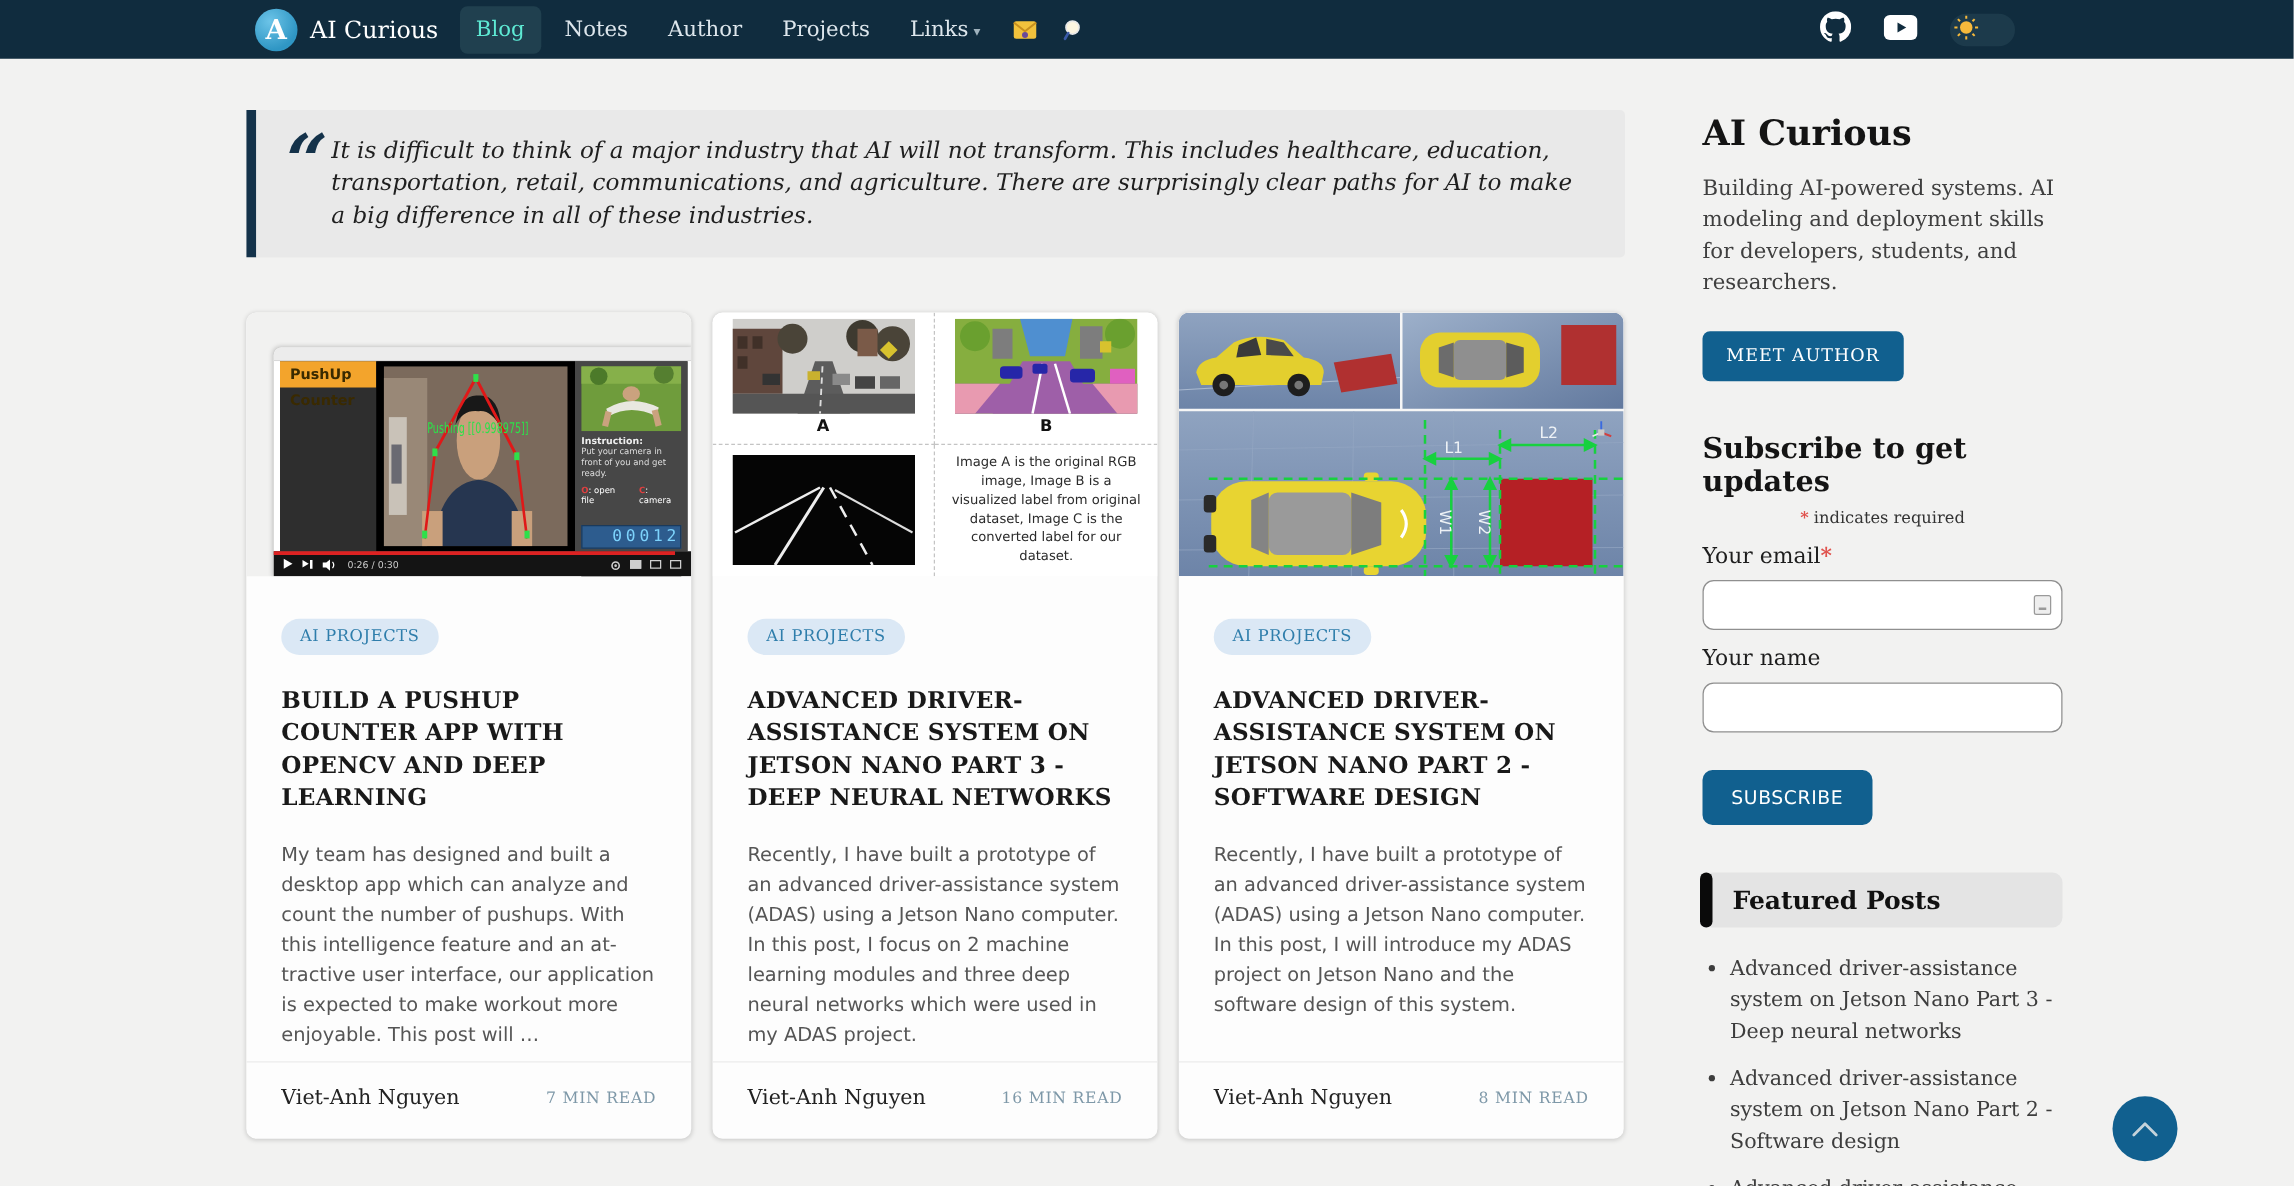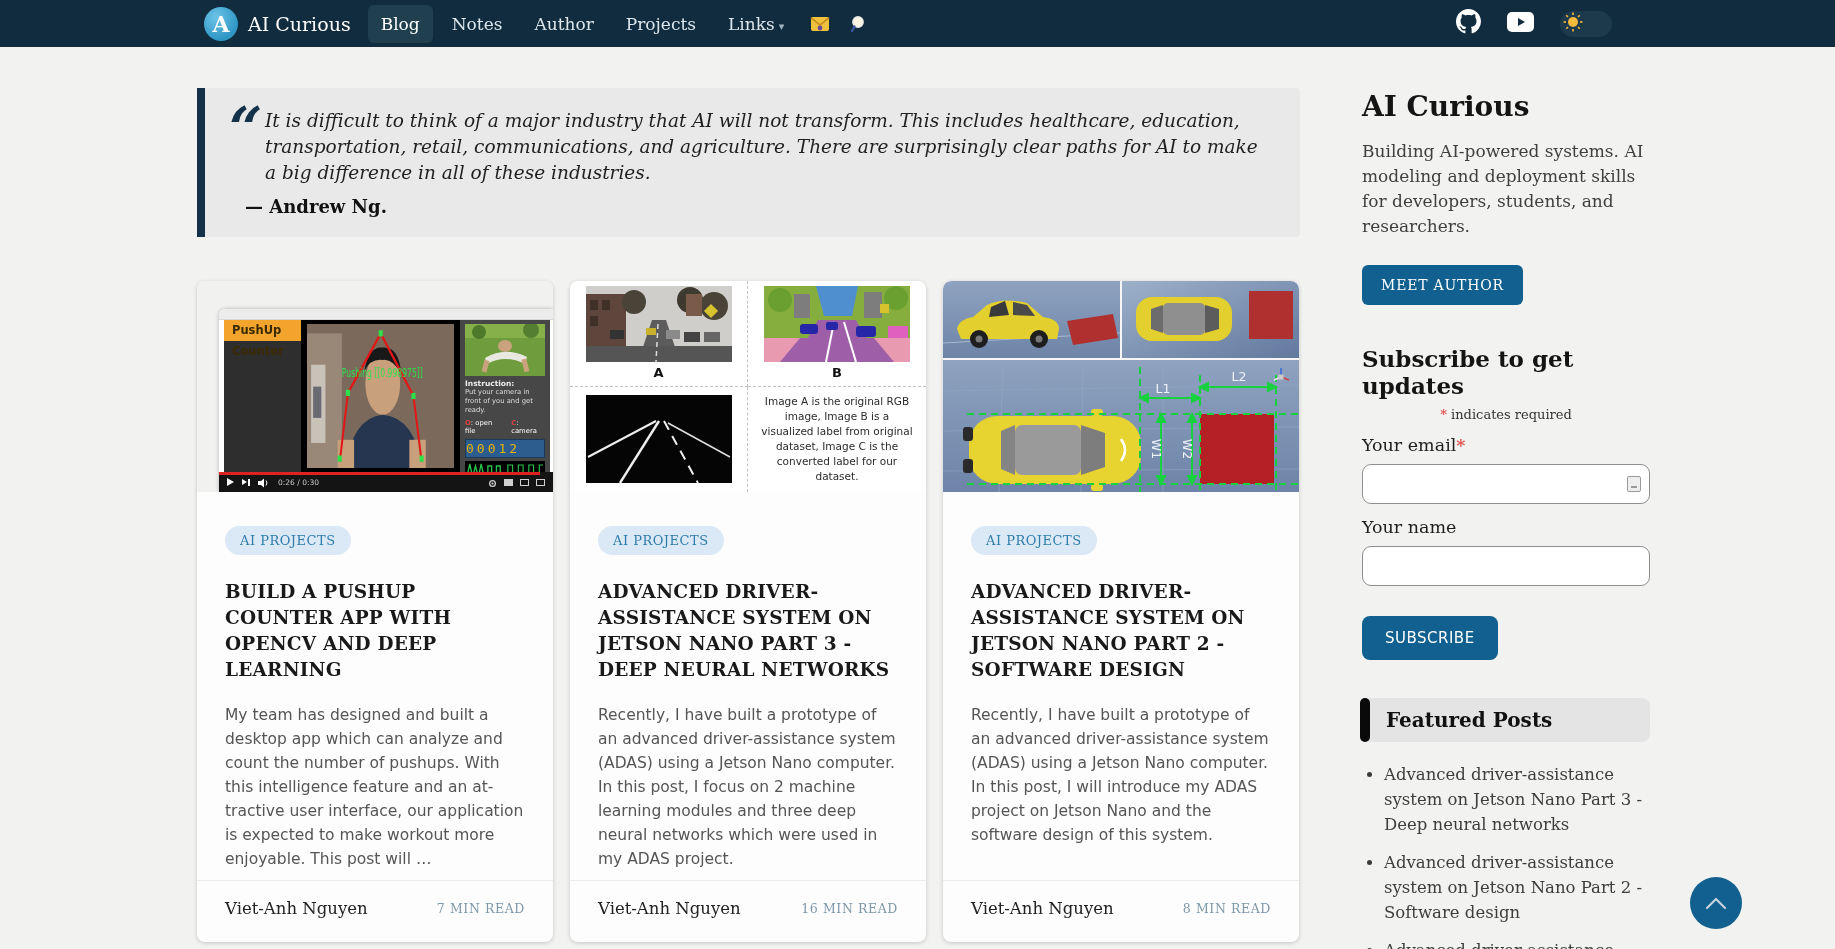--- a/index.html
+++ b/index.html
@@ -4,21 +4,21 @@
 <style>
   * { margin:0; padding:0; box-sizing:border-box; }
   html,body { width:1835px; height:949px; }
   body { font-family:"DejaVu Serif", serif; background:#f2f2f1; overflow:hidden; position:relative; }
 
   
   .navbar { height:47px; background:#102c3e; display:flex; align-items:center; padding:0 223px 0 204px; position:relative; z-index:5; }
   .logo { width:34px; height:34px; border-radius:50%; background:radial-gradient(circle at 35% 30%, #6cc4e8, #2f96c4 70%); color:#fff; font-weight:bold; font-size:22px; display:flex; align-items:center; justify-content:center; flex:0 0 auto; }
   .brand { color:#fff; font-size:19px; margin:0 14px 0 10px; text-decoration:none; }
   .nav-link { color:#dde6ec; font-size:17px; text-decoration:none; padding:9px 13px; border-radius:6px; margin:0 3px; white-space:nowrap; }
-  .nav-link.active { background:#20404f; color:#ffffff; }
+  .nav-link.active { background:#20404f; color:#5eead4; }
   .nav-caret { font-size:11px; color:#9fb2bd; margin-left:4px; }
   .nav-emoji { margin:0 10px; display:inline-flex; align-items:center; }
   .nav-right { margin-left:auto; display:flex; align-items:center; gap:26px; }
   .theme-toggle { width:52px; height:26px; border-radius:13px; background:#1c3a4b; display:flex; align-items:center; padding:0 3px; }
 
   
   .container { display:flex; padding-left:197px; }
   .main-col { width:1103px; }
   .side-col { width:288px; margin-left:62px; }
 
@@ -48,21 +48,21 @@
   .pw-left { flex:1 1 auto; display:flex; flex-direction:row; }
   .pw-titlebar { height:21px; background:#f3a42c; color:#3a2a00; font-weight:bold; font-size:11.5px; line-height:21px; padding-left:8px; font-family:"DejaVu Sans", sans-serif; }
   .pw-video { flex:1 1 auto; background:#000; padding:4px 6px; }
   .pw-video svg { width:100%; height:100%; }
   .pw-right { width:90px; flex:0 0 auto; background:#474747; padding:4px 5px; color:#eee; font-family:"DejaVu Sans", sans-serif; }
   .pw-photo svg { width:100%; height:52px; display:block; }
   .pw-instr-title { font-size:7.5px; font-weight:bold; margin-top:3px; }
   .pw-instr { font-size:6.8px; line-height:9px; color:#ddd; }
   .pw-keys { font-size:6.8px; margin-top:4px; color:#fff; display:flex; gap:8px; }
   .pw-keys b { color:#e04040; }
-  .pw-counter { margin-top:4px; background:#2d5c8e; border:1px solid #1a3a5c; height:19px; text-align:left; font-family:"DejaVu Sans Mono", monospace; font-size:13px; line-height:18px; color:#eab308; letter-spacing:3px; }
+  .pw-counter { margin-top:16px; background:#2d5c8e; border:1px solid #1a3a5c; height:19px; text-align:right; font-family:"DejaVu Sans Mono", monospace; font-size:13px; line-height:18px; color:#7dd3fc; letter-spacing:3px; }
   .pw-wave { margin-top:3px; background:#000; height:36px; }
   .pw-wave svg { width:100%; height:100%; }
   .pw-controls { position:absolute; left:0; right:0; bottom:0; height:20px; background:#141414; display:flex; align-items:center; padding:0 8px; gap:8px; }
   .pw-progress { position:absolute; top:0; left:0; height:3px; width:96%; background:#d22; }
   .pc-play { width:0; height:0; border-left:7px solid #fff; border-top:4.5px solid transparent; border-bottom:4.5px solid transparent; }
   .pc-next { display:flex; align-items:center; }
   .pc-next .tri { width:0; height:0; border-left:5px solid #fff; border-top:3.5px solid transparent; border-bottom:3.5px solid transparent; }
   .pc-next .bar { width:2px; height:7px; background:#fff; margin-left:1px; }
   .pw-time { font-size:7.5px; color:#ccc; font-family:"DejaVu Sans", sans-serif; }
   .pc-right { margin-left:auto; display:flex; align-items:center; gap:7px; }
@@ -163,21 +163,20 @@
   </div>
 </header>
 
 <div class="container">
 
   <main class="main-col">
 
     <blockquote class="quote">
       <span class="quote-mark">“</span>
       <p class="quote-text">It is difficult to think of a major industry that AI will not transform. This includes healthcare, education, transportation, retail, communications, and agriculture. There are surprisingly clear paths for AI to make a big difference in all of these industries.</p>
-      <p class="quote-author">— Andrew Ng.</p>
     </blockquote>
 
     <div class="cards">
 
       <article class="card">
         <div class="media media1">
           <div class="pw-window">
             <div class="pw-tabbar"></div>
             <div class="pw-app">
               <div class="pw-left">

